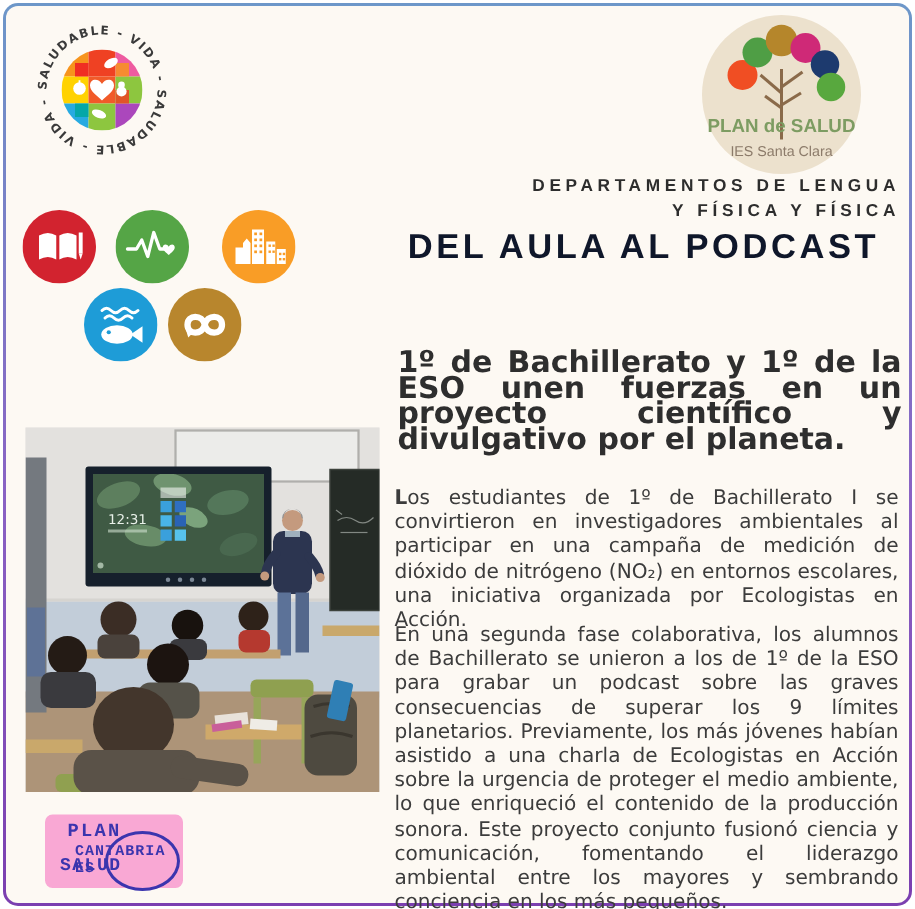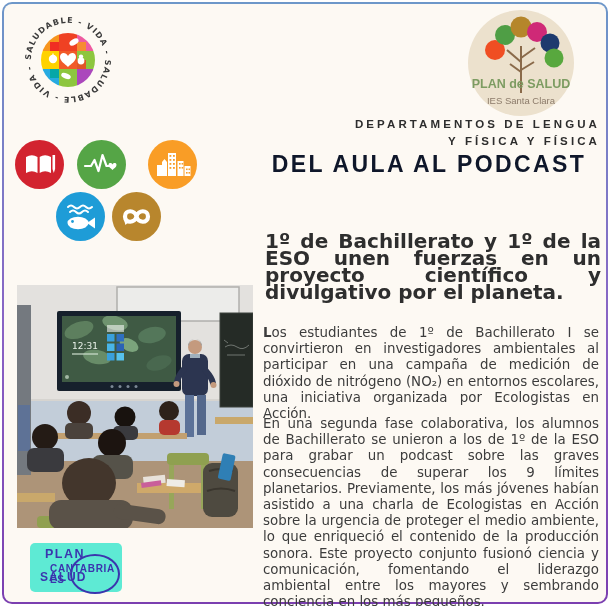--- a/index.html
+++ b/index.html
@@ -38,22 +38,22 @@
   #sdg-city{left:148px;top:140px;}
   #sdg-fish{left:56px;top:192px;}
   #sdg-infinity{left:112px;top:192px;}
 
   
   .photo{position:absolute;left:17px;top:285px;width:236px;height:243px;
     overflow:hidden;background:#e3e1de;}
 
   
   .cantabria{position:absolute;left:30px;top:543px;width:92px;height:49px;
-    background:#5eead4;border-radius:5px;color:#3b35ae;
-    font-family:Liberation Sans, sans-serif;font-weight:800;}
+    background:#f9a8d4;border-radius:5px;color:#3b35ae;
+    font-family:Liberation Mono, monospace;font-weight:800;}
   .cantabria .circle{position:absolute;left:40px;top:11px;width:46px;height:36px;
     border:2.5px solid #3b35ae;border-radius:50%;}
   .cantabria .l1{position:absolute;left:15px;top:4px;font-size:12.5px;letter-spacing:1.5px;}
   .cantabria .l2{position:absolute;left:20px;top:20px;font-size:10px;letter-spacing:.7px;}
   .cantabria .l3{position:absolute;left:10px;top:27px;font-size:12px;letter-spacing:1px;}
 </style>
 </head>
 <body>
 
 <div id="poster">

